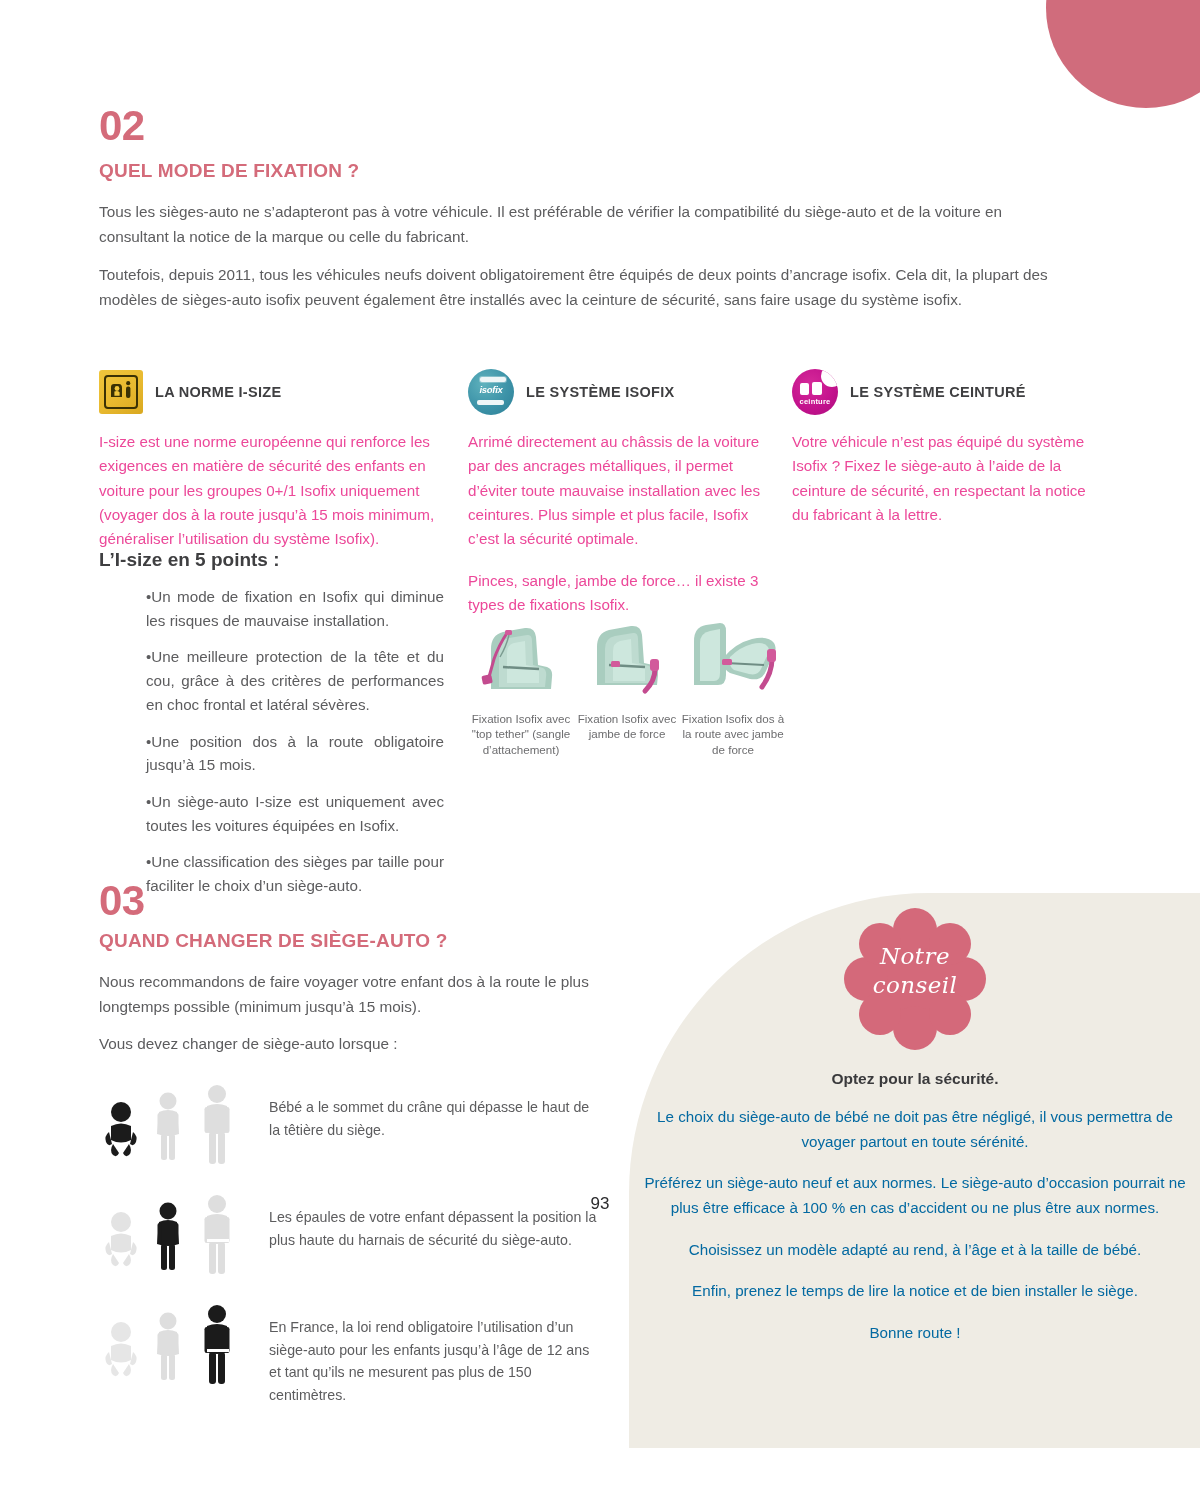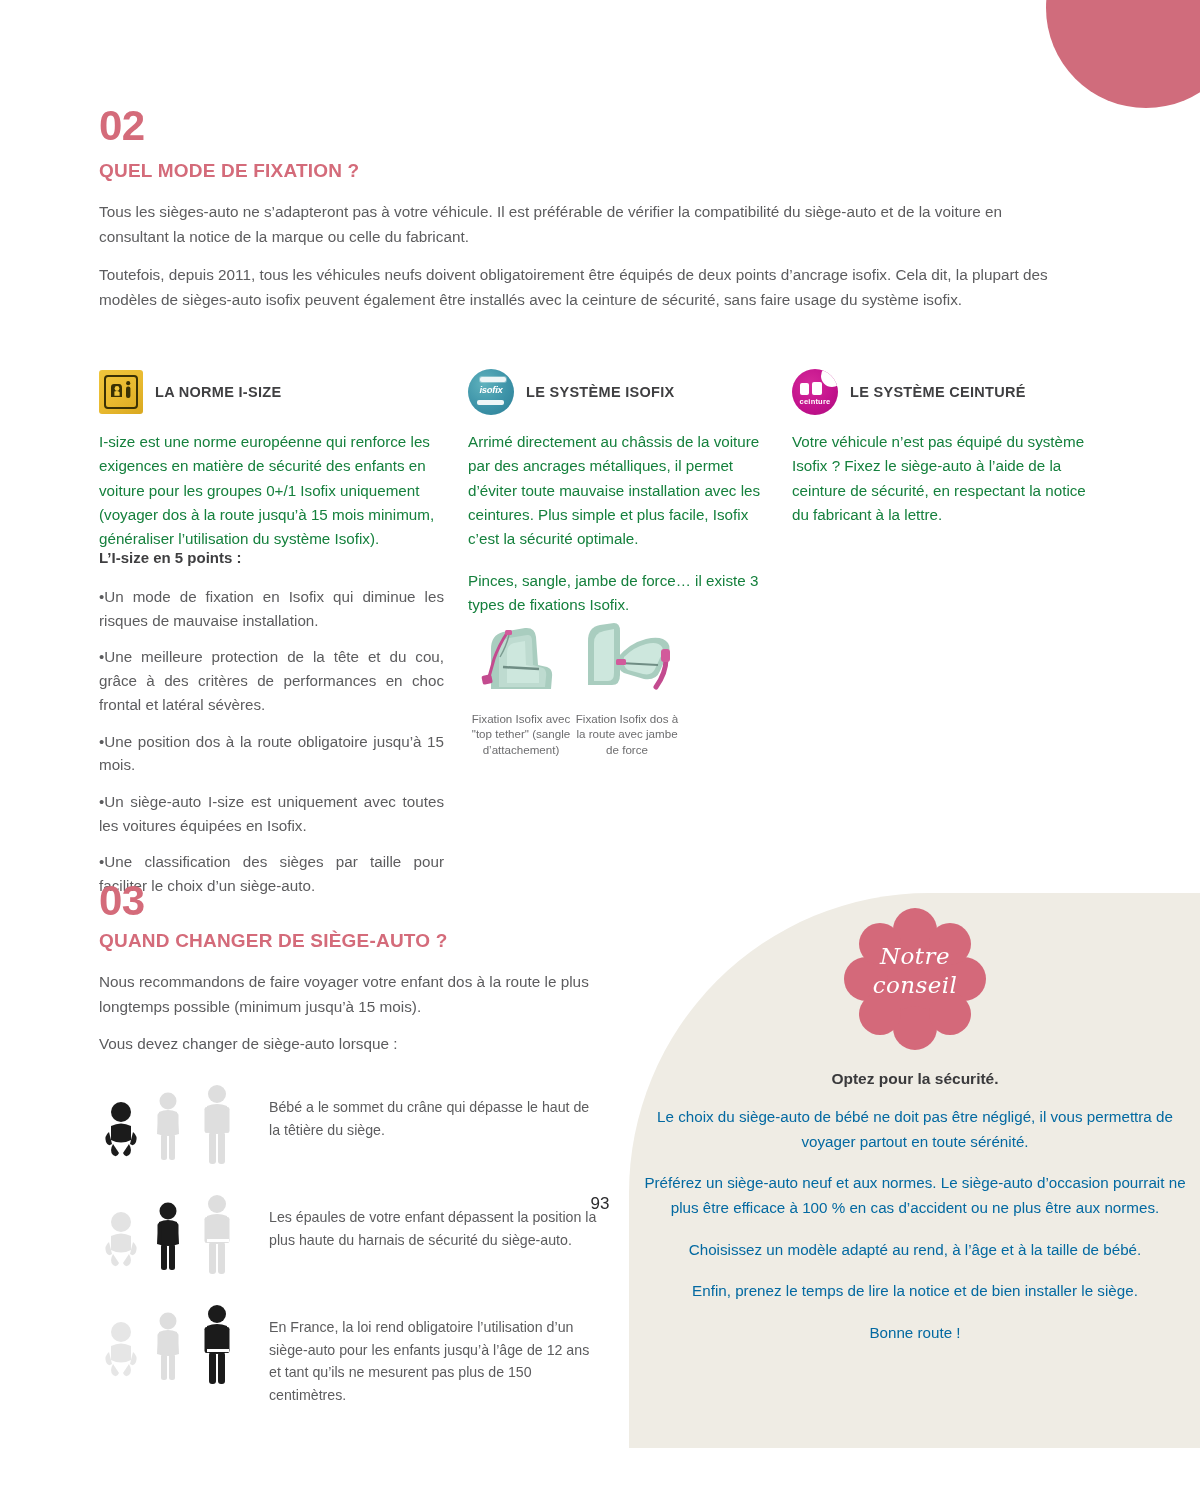--- a/index.html
+++ b/index.html
@@ -50,21 +50,21 @@
     font-size:15.3px;line-height:1.62;color:#5c5c5e;
   }
 
   
   .col{position:absolute;}
   .col-head{display:flex;align-items:center;gap:12px;height:48px;}
   .col-head .ttl{
     font-size:14.5px;font-weight:bold;color:#3f3f41;letter-spacing:0.3px;
     white-space:nowrap;
   }
-  .col-body{font-size:15.2px;line-height:1.6;color:#15803d;margin-top:14px;}
+  .col-body{font-size:15.2px;line-height:1.6;color:#ec4899;margin-top:14px;}
   .col-body p{margin:0 0 17px 0;}
 
   
   .icon-isize{
     width:44px;height:44px;flex:0 0 44px;border-radius:3px;
     background:linear-gradient(145deg,#f0c63c 0%,#e8b92f 55%,#d9a820 100%);
     position:relative;
   }
   .icon-isize .frame{
     position:absolute;left:5px;top:5px;right:5px;bottom:5px;
@@ -101,24 +101,24 @@
     position:absolute;left:0;right:0;bottom:9px;text-align:center;
     font-size:7.5px;font-weight:bold;color:#ffffff;letter-spacing:0.2px;
   }
   .icon-ceinture .bite{
     position:absolute;right:-5px;top:-4px;width:22px;height:22px;
     border-radius:50%;background:#ffffff;
   }
 
   
   .subhead{
-    position:absolute;font-size:15px;font-weight:bold;color:#3f3f41;
+    position:absolute;font-size:19px;font-weight:bold;color:#3f3f41;
   }
   .bullets{position:absolute;font-size:15.2px;line-height:1.56;color:#5c5c5e;}
-  .bullets .bl{margin-bottom:13px;text-align:justify;}
+  .bullets .bl{margin-bottom:13px;text-align:justify;margin-left:47px;}
   .bullets .bl:last-child{margin-bottom:0;}
   .bullets .bl .dot{font-size:15px;}
 
   
   .seats{position:absolute;display:flex;gap:0;}
   .seat-item{width:106px;text-align:center;}
   .seat-cap{
     font-size:11.6px;line-height:1.32;color:#6d6d6f;margin-top:6px;
   }
 
@@ -241,20 +241,32 @@
           <path d="M38 68 L38 38 Q38 30 45 28 L56 26 L57 50 L70 53 L70 68 Z" fill="#cde7dd"></path>
           <path d="M34 52 L70 54" stroke="#6f8d84" stroke-width="2.5" fill="none"></path>
           <path d="M40 20 Q37 32 31 42" stroke="#7b9b90" stroke-width="1.4" fill="none"></path>
           <path d="M38 18 Q30 30 25 44 L20 62" stroke="#c34b8f" stroke-width="3" fill="none"></path>
           <rect x="13" y="60" width="10" height="9" rx="2" fill="#c34b8f" transform="rotate(-12 18 64)"></rect>
           <rect x="36" y="15" width="7" height="5" rx="1.5" fill="#d25a9b"></rect>
         </svg>
         <div class="seat-cap">Fixation Isofix avec "top tether" (sangle d’attachement)</div>
       </div>
 
+      <div class="seat-item">
+        <svg width="104" height="86" viewBox="0 0 104 86" aria-hidden="true">
+          <path d="M22 70 L22 32 Q22 18 34 15 L56 11 Q66 10 67 20 L69 48 L78 50 Q84 52 83 60 L82 70 Z" fill="#a9cdbf"></path>
+          <path d="M30 68 L30 34 Q30 23 40 21 L58 18 Q63 17 63 24 L64 48 L74 51 Q78 53 77 60 L76 68 Z" fill="#bedbd0"></path>
+          <path d="M38 66 L38 36 Q38 28 45 26 L56 24 L57 48 L70 51 L70 66 Z" fill="#cde7dd"></path>
+          <path d="M34 50 L70 52" stroke="#6f8d84" stroke-width="2.5" fill="none"></path>
+          <rect x="36" y="46" width="9" height="6" rx="1.5" fill="#d25a9b"></rect>
+          <path d="M80 54 Q80 66 70 76" stroke="#c34b8f" stroke-width="5" fill="none" stroke-linecap="round"></path>
+          <rect x="75" y="44" width="9" height="12" rx="3" fill="#d25a9b"></rect>
+        </svg>
+        <div class="seat-cap">Fixation Isofix avec jambe de force</div>
+      </div>
 
       <div class="seat-item">
         <svg width="110" height="86" viewBox="0 0 110 86" aria-hidden="true">
           <path d="M14 70 L14 26 Q14 12 26 10 L40 8 Q46 8 46 16 L46 60 Q46 70 38 70 Z" fill="#a9cdbf"></path>
           <path d="M20 66 L20 28 Q20 18 30 16 L40 14 L40 58 Q40 66 34 66 Z" fill="#cde7dd"></path>
           <path d="M44 42 Q56 28 72 24 Q88 20 94 28 Q98 34 92 42 L86 56 Q82 66 70 64 L50 58 Q42 54 44 42 Z" fill="#a9cdbf"></path>
           <path d="M50 42 Q60 32 72 29 Q84 26 88 32 Q91 37 86 43 L81 54 Q78 61 69 59 L54 55 Q48 51 50 42 Z" fill="#cde7dd"></path>
           <path d="M46 48 L84 50" stroke="#6f8d84" stroke-width="2.2" fill="none"></path>
           <rect x="42" y="44" width="10" height="6" rx="1.5" fill="#d25a9b"></rect>
           <path d="M92 44 Q92 58 82 72" stroke="#c34b8f" stroke-width="5" fill="none" stroke-linecap="round"></path>

